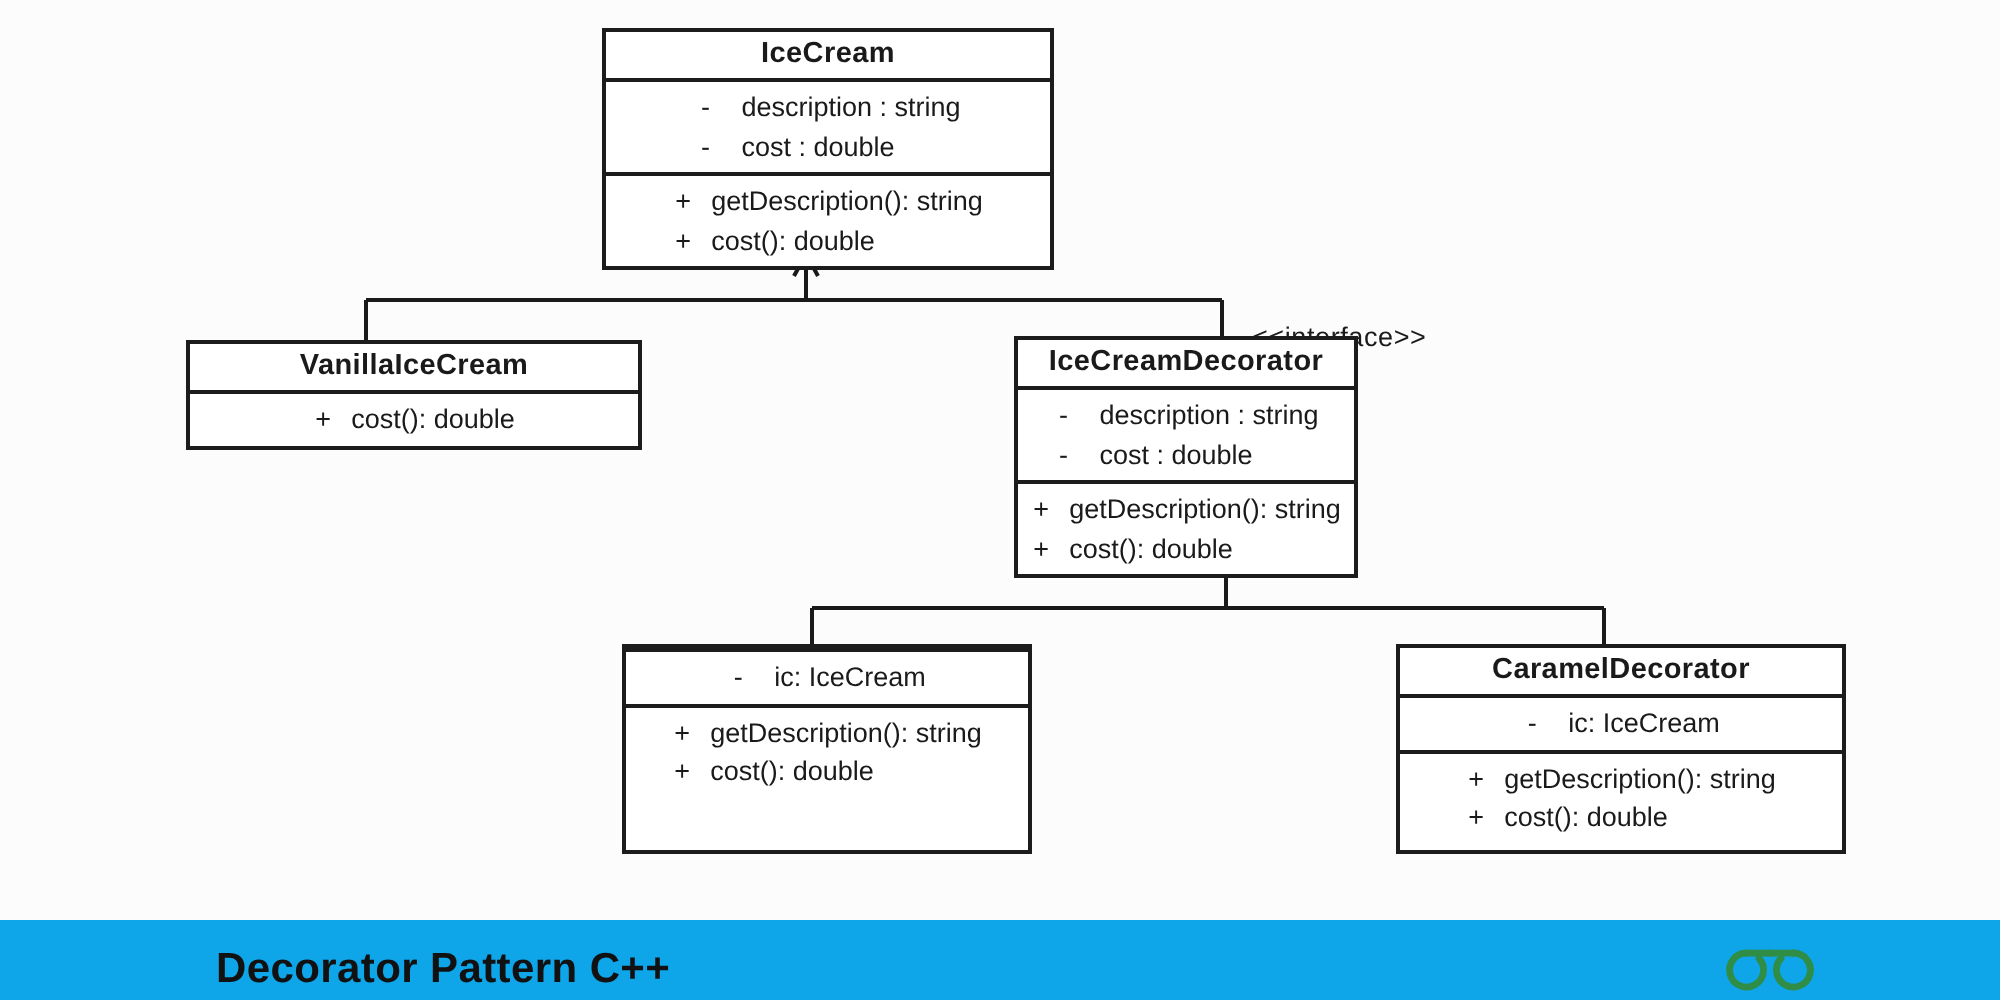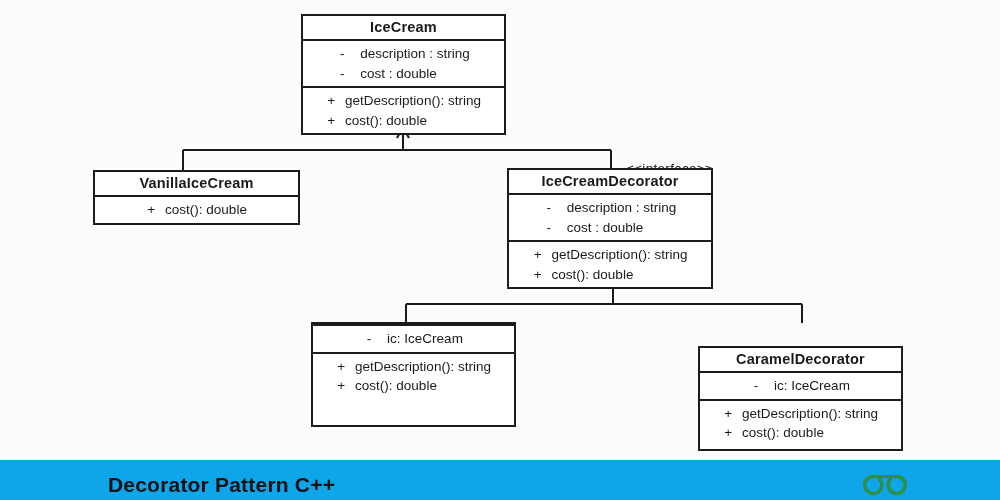--- a/index.html
+++ b/index.html
@@ -55,21 +55,21 @@
       <polyline points="607,288 613,277 619,288"></polyline>
       <line x1="613" y1="277" x2="613" y2="304"></line>
       <line x1="406" y1="304" x2="802" y2="304"></line>
       <line x1="406" y1="304" x2="406" y2="323"></line>
       <line x1="802" y1="304" x2="802" y2="323"></line>
     </g>
   </svg>
 
   <div class="stereotype">&lt;&lt;interface&gt;&gt;</div>
 
-  <div class="uml-class" style="left:301px; top:14px; width:205px; min-height:112px;">
+  <div class="uml-class" style="left:301px; top:14px; width:226px; min-height:112px;">
     <div class="uml-title">IceCream</div>
     <div class="uml-sec">
       <div class="sec-inner">
         <div class="mrow attr">
           <span class="vis">-</span>
           <span>description : string</span>
         </div>
         <div class="mrow attr">
           <span class="vis">-</span>
           <span>cost : double</span>
@@ -83,33 +83,33 @@
           <span>getDescription(): string</span>
         </div>
         <div class="mrow">
           <span class="vis">+</span>
           <span>cost(): double</span>
         </div>
       </div>
     </div>
   </div>
 
-  <div class="uml-class" style="left:93px; top:170px; width:207px; min-height:48px;">
+  <div class="uml-class" style="left:93px; top:170px; width:228px; min-height:48px;">
     <div class="uml-title">VanillaIceCream</div>
     <div class="uml-sec">
       <div class="sec-inner">
         <div class="mrow">
           <span class="vis">+</span>
           <span>cost(): double</span>
         </div>
       </div>
     </div>
   </div>
 
-  <div class="uml-class" style="left:507px; top:168px; width:206px; min-height:107px;">
+  <div class="uml-class" style="left:507px; top:168px; width:172px; min-height:107px;">
     <div class="uml-title">IceCreamDecorator</div>
     <div class="uml-sec">
       <div class="sec-inner">
         <div class="mrow attr">
           <span class="vis">-</span>
           <span>description : string</span>
         </div>
         <div class="mrow attr">
           <span class="vis">-</span>
           <span>cost : double</span>
@@ -146,21 +146,21 @@
           <span>getDescription(): string</span>
         </div>
         <div class="mrow">
           <span class="vis">+</span>
           <span>cost(): double</span>
         </div>
       </div>
     </div>
   </div>
 
-  <div class="uml-class" style="left:698px; top:322px; width:205px; min-height:105px;margin-top:24px;">
+  <div class="uml-class" style="left:698px; top:322px; width:225px; min-height:105px;">
     <div class="uml-title">CaramelDecorator</div>
     <div class="uml-sec">
       <div class="sec-inner">
         <div class="mrow attr">
           <span class="vis">-</span>
           <span>ic: IceCream</span>
         </div>
       </div>
     </div>
     <div class="uml-sec">

